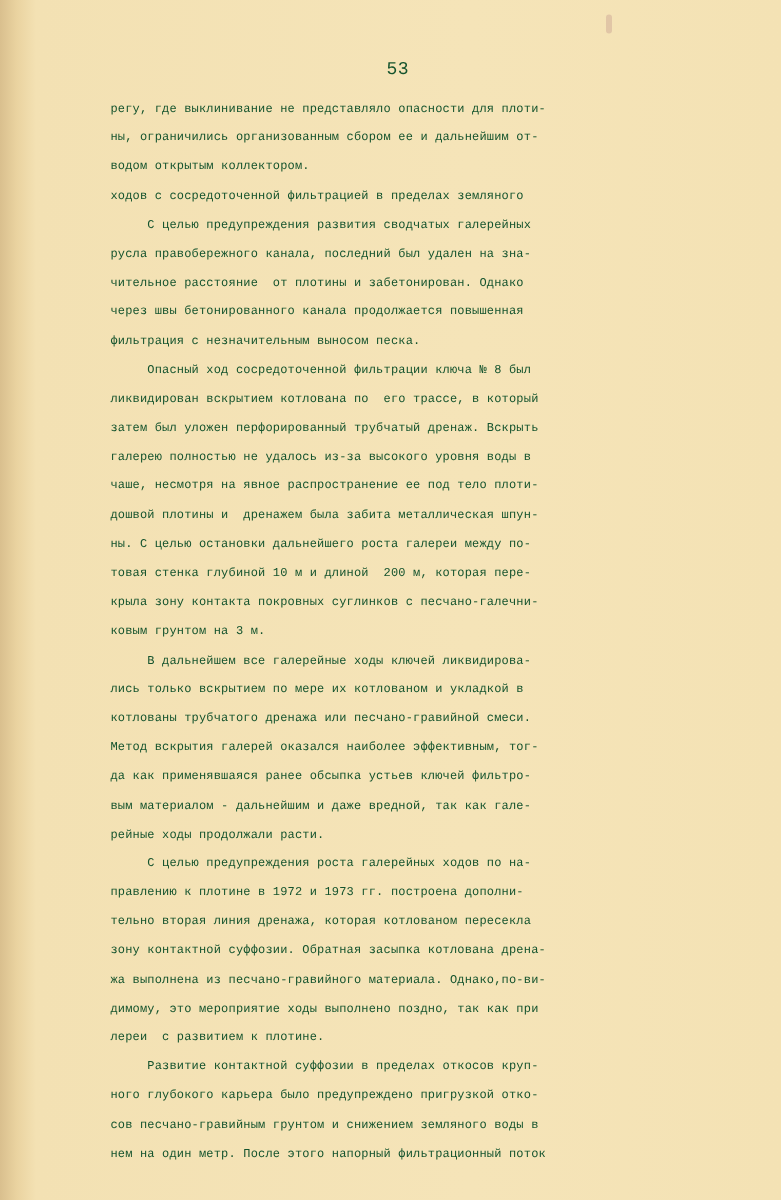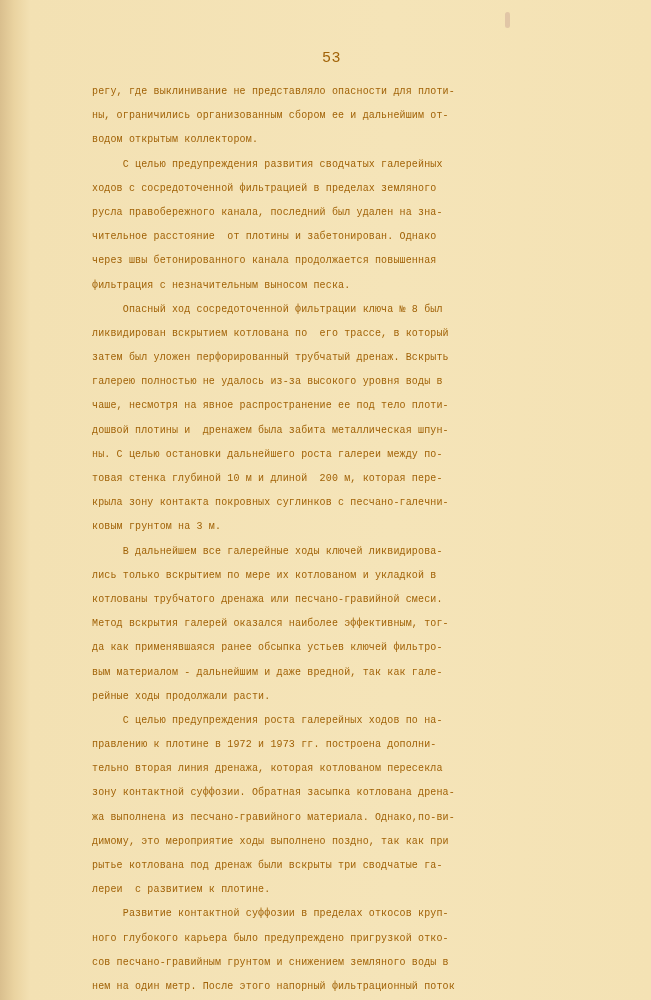--- a/index.html
+++ b/index.html
@@ -4,21 +4,21 @@
 <style>
   html, body { margin: 0; padding: 0; }
   body {
     width: 651px; height: 1000px; overflow: hidden;
     background: linear-gradient(90deg, #d9bf8e 0px, #ead3a0 14px, #f3e1b3 30px, #f5e4b8 60%, #f4e2b4 100%);
     position: relative;
   }
   .page {
     position: absolute; left: 0; top: 0; width: 651px; height: 1000px;
     font-family: "Liberation Mono", "DejaVu Sans Mono", monospace;
-    color: #a16207;
+    color: #14532d;
   }
   .page-number {
     position: absolute; left: 322px; top: 50px;
     font-size: 15px; letter-spacing: 0.5px;
   }
   .body-text {
     position: absolute; left: 92px; top: 80px; width: 500px;
   }
   .line {
     display: block; height: 24.2px; line-height: 24.2px;
@@ -32,22 +32,22 @@
 </head>
 <body>
 
 <div class="page">
   <div class="stain"></div>
   <div class="page-number">53</div>
   <div class="body-text">
     <span class="line">регу, где выклинивание не представляло опасности для плоти-</span>
     <span class="line">ны, ограничились организованным сбором ее и дальнейшим от-</span>
     <span class="line">водом открытым коллектором.</span>
+    <span class="line">ходов с сосредоточенной фильтрацией в пределах земляного</span>
     <span class="line">     С целью предупреждения развития сводчатых галерейных</span>
-    <span class="line">ходов с сосредоточенной фильтрацией в пределах земляного</span>
     <span class="line">русла правобережного канала, последний был удален на зна-</span>
     <span class="line">чительное расстояние  от плотины и забетонирован. Однако</span>
     <span class="line">через швы бетонированного канала продолжается повышенная</span>
     <span class="line">фильтрация с незначительным выносом песка.</span>
     <span class="line">     Опасный ход сосредоточенной фильтрации ключа № 8 был</span>
     <span class="line">ликвидирован вскрытием котлована по  его трассе, в который</span>
     <span class="line">затем был уложен перфорированный трубчатый дренаж. Вскрыть</span>
     <span class="line">галерею полностью не удалось из-за высокого уровня воды в</span>
     <span class="line">чаше, несмотря на явное распространение ее под тело плоти-</span>
     <span class="line">дошвой плотины и  дренажем была забита металлическая шпун-</span>
@@ -61,20 +61,19 @@
     <span class="line">Метод вскрытия галерей оказался наиболее эффективным, тог-</span>
     <span class="line">да как применявшаяся ранее обсыпка устьев ключей фильтро-</span>
     <span class="line">вым материалом - дальнейшим и даже вредной, так как гале-</span>
     <span class="line">рейные ходы продолжали расти.</span>
     <span class="line">     С целью предупреждения роста галерейных ходов по на-</span>
     <span class="line">правлению к плотине в 1972 и 1973 гг. построена дополни-</span>
     <span class="line">тельно вторая линия дренажа, которая котлованом пересекла</span>
     <span class="line">зону контактной суффозии. Обратная засыпка котлована дрена-</span>
     <span class="line">жа выполнена из песчано-гравийного материала. Однако,по-ви-</span>
     <span class="line">димому, это мероприятие ходы выполнено поздно, так как при</span>
-    <span class="line">рытье котлована под дренаж были вскрыты три сводчатые га-</span>
     <span class="line">лереи  с развитием к плотине.</span>
     <span class="line">     Развитие контактной суффозии в пределах откосов круп-</span>
     <span class="line">ного глубокого карьера было предупреждено пригрузкой отко-</span>
     <span class="line">сов песчано-гравийным грунтом и снижением земляного воды в</span>
     <span class="line">нем на один метр. После этого напорный фильтрационный поток</span>
   </div>
 </div>
 
 </body></html>

